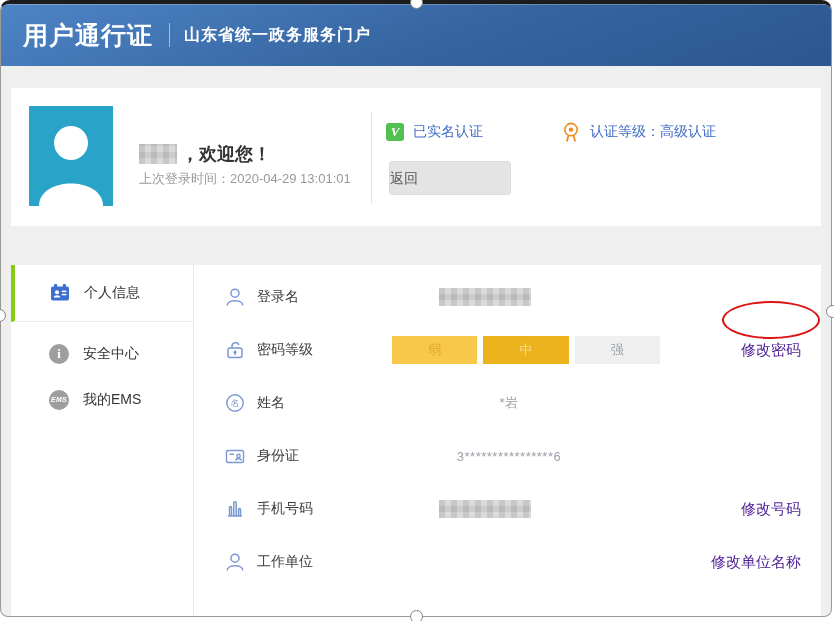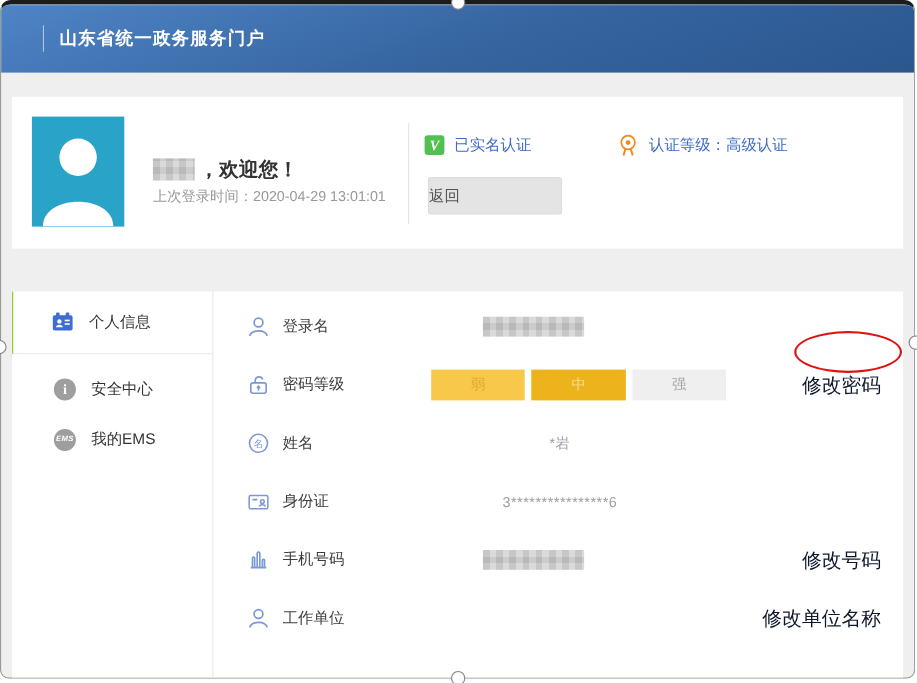--- a/index.html
+++ b/index.html
@@ -30,52 +30,53 @@
   
   .pixel{background-image:repeating-linear-gradient(90deg,rgba(0,0,0,.08) 0 6px,rgba(255,255,255,.05) 6px 12px),
     repeating-linear-gradient(0deg,#d8d8d8 0 6px,#c9c9c9 6px 12px);}
   .name-redact{display:inline-block;width:38px;height:20px;margin-right:4px;}
   
   .main{position:relative;margin:6px 10px 0;height:380px;background:#fff;}
   .sidebar{position:absolute;left:0;top:0;bottom:0;width:182px;border-right:1px solid #e9e9e9;}
   .side-item{position:relative;display:flex;align-items:center;cursor:pointer;}
   .side-item .sicon{margin-left:38px;width:20px;height:20px;flex:none;}
   .side-item .slabel{margin-left:14px;font-size:14px;color:#333;}
-  .side-item.active{height:57px;border-left:1px solid #84cc16;border-bottom:1px solid #ebebeb;box-sizing:border-box;}
+  .side-item.active{height:57px;border-left:4px solid #84cc16;border-bottom:1px solid #ebebeb;box-sizing:border-box;}
   .side-item.active .sicon{margin-left:35px;}
   .side-item.plain1{margin-top:12px;height:40px;}
   .side-item.plain2{margin-top:6px;height:40px;}
   .gcircle{width:20px;height:20px;border-radius:50%;background:#9e9e9e;color:#fff;text-align:center;}
   .gcircle.info{font-size:13px;font-weight:bold;line-height:20px;font-family:"Liberation Serif",serif;}
   .gcircle.ems{font-size:7px;font-style:italic;font-weight:bold;line-height:20px;letter-spacing:.3px;}
   
   .content{margin-left:183px;padding-top:5px;margin-top:39px;}
   .prow{position:relative;height:53px;}
   .ric{position:absolute;left:30px;top:50%;transform:translateY(-50%);width:22px;height:22px;}
   .rlabel{position:absolute;left:63px;top:50%;transform:translateY(-50%);font-size:14px;color:#3d3d3d;}
   .rvalue{position:absolute;left:190px;width:250px;top:50%;transform:translateY(-50%);text-align:center;
     font-size:13px;color:#9aa0a8;letter-spacing:.5px;}
   .blockval{position:absolute;left:245px;top:50%;transform:translateY(-50%);width:92px;height:18px;}
-  .raction{position:absolute;right:20px;top:50%;transform:translateY(-50%);font-size:18px;color:#0f172a;cursor:pointer;}
+  .raction{position:absolute;right:20px;top:50%;transform:translateY(-50%);font-size:15px;color:#4c1d95;cursor:pointer;}
   .bars{position:absolute;left:198px;top:50%;transform:translateY(-50%);width:268px;height:28px;display:flex;gap:6px;}
   .bar{flex:1;text-align:center;line-height:28px;font-size:13px;}
   
   .annot{position:absolute;left:721px;top:297px;width:94px;height:34px;border:2px solid #dd1414;border-radius:50%;z-index:20;pointer-events:none;}
   
   .handle{position:absolute;width:13px;height:13px;border-radius:50%;background:#fff;border:1px solid #828282;box-sizing:border-box;z-index:50;}
   #h-top{left:410px;top:-4px;} #h-left{left:-7px;top:309px;} #h-right{left:826px;top:305px;} #h-bottom{left:410px;top:610px;}
   svg{display:block;}
 </style>
 </head>
 <body>
 
 <div id="stage">
   <div id="frame">
 
     <div class="header">
+      <span class="title">用户通行证</span>
       <span class="hdiv"></span>
       <span class="subtitle">山东省统一政务服务门户</span>
     </div>
 
     <div class="user-card">
       <div class="avatar">
         <svg width="84" height="100" viewBox="0 0 84 100">
           <circle cx="42" cy="37" r="17" fill="#ffffff"></circle>
           <path d="M10,100 C10,70 74,70 74,100 Z" fill="#ffffff"></path>
         </svg>

